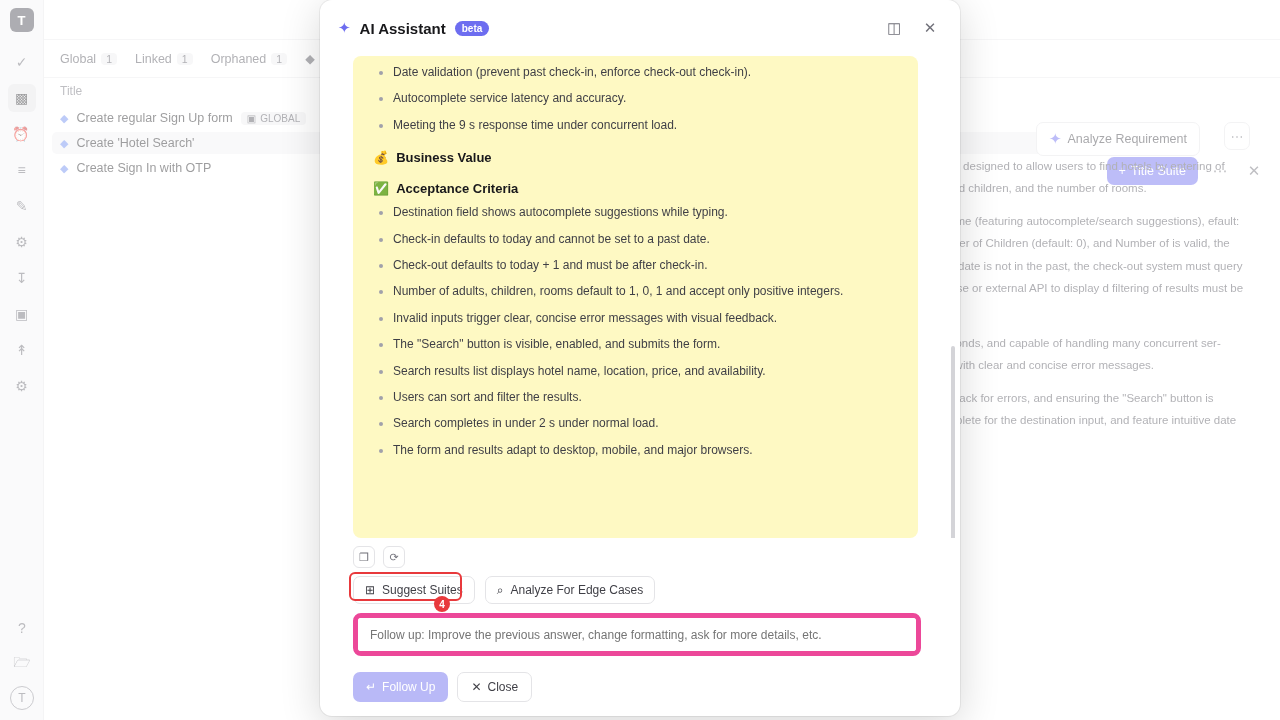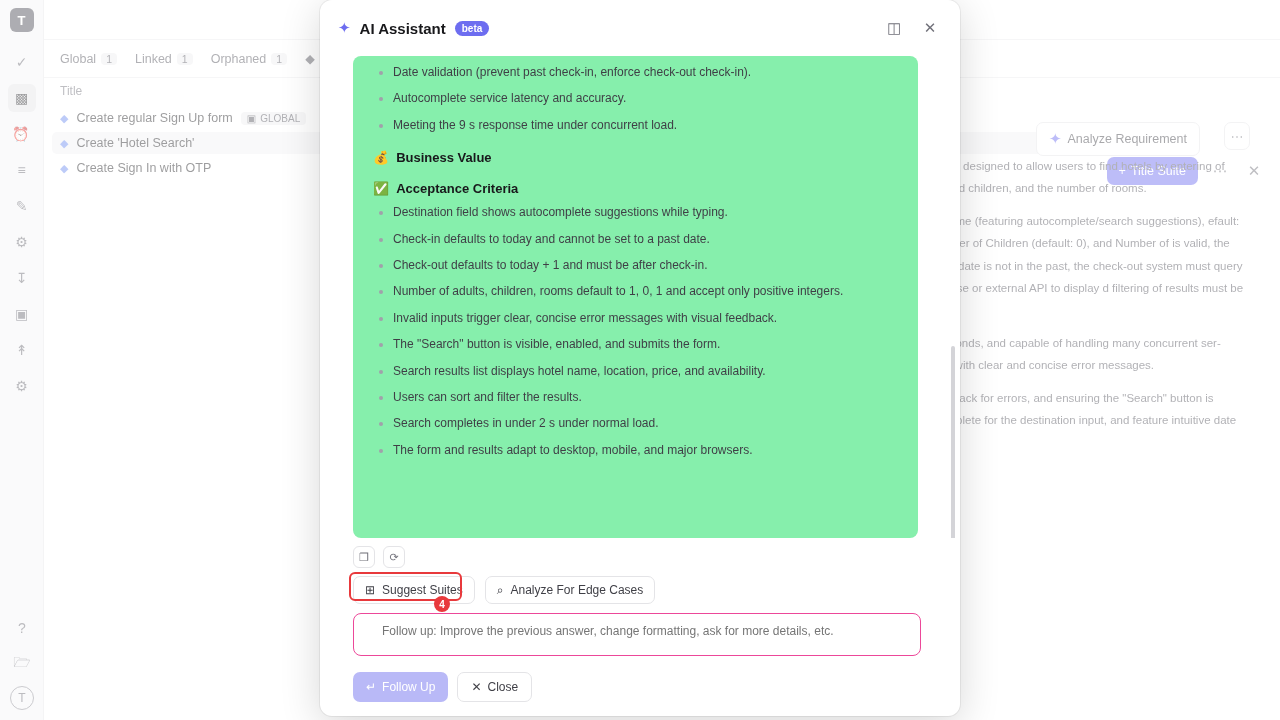--- a/index.html
+++ b/index.html
@@ -115,21 +115,21 @@
   .beta {
     background: #6d6df0; color: #fff; font-size: 10px; border-radius: 10px; padding: 2px 7px; font-weight: bold;
   }
   .modal-header-right { margin-left: auto; display: flex; align-items: center; gap: 12px; }
 
   .modal-body {
     flex: 1; overflow: hidden; position: relative; padding: 0 18px;
   }
   .answer-card {
     position: absolute; left: 33px; top: 0; width: 565px; bottom: 0;
-    background: #86efac; border-radius: 8px; padding: 8px 20px 18px 20px;
+    background: #fef9c3; border-radius: 8px; padding: 8px 20px 18px 20px;
     overflow: hidden;
   }
   .sec-title {
     font-size: 13px; font-weight: bold; color: #18181b; margin: 16px 0 8px 0;
     display: flex; align-items: center; gap: 7px;
   }
   ul.bullets { margin: 0; padding-left: 20px; list-style: disc; }
   ul.bullets li {
     font-size: 12px; color: #3f3f46; line-height: 1.45; margin-bottom: 9px;
   }
@@ -158,22 +158,22 @@
   .chip-highlight {
     position: absolute; left: 11px; top: -4px; width: 113px; height: 29px;
     border: 2px solid #e8393c; border-radius: 6px; pointer-events: none;
   }
   .step-badge {
     position: absolute; left: 96px; top: 20px; width: 16px; height: 16px; border-radius: 50%;
     background: #e8393c; color: #fff; font-size: 10px; font-weight: bold;
     display: flex; align-items: center; justify-content: center;
   }
   .followup {
-    width: 568px; height: 43px; margin-left: 15px; border: 1px solid #ec4899; border-radius: 8px;
-    background: #fff; font-size: 12px; color: #a1a1aa; padding: 10px 28px; resize: none;
+    width: 568px; height: 43px; margin-left: 15px; border: 5px solid #ec4899; border-radius: 8px;
+    background: #fff; font-size: 12px; color: #a1a1aa; padding: 10px 12px; resize: none;
     font-family: "Liberation Sans", sans-serif;
   }
   .action-row { display: flex; gap: 9px; padding-left: 15px; margin-top: 12px; }
   .btn-followup {
     background: #b9b9f7; color: #fff; border: none; border-radius: 7px;
     font-size: 12px; padding: 7px 13px; display: flex; align-items: center; gap: 6px;
   }
   .btn-close {
     background: #fff; color: #3f3f46; border: 1px solid #e4e4e7; border-radius: 7px;
     font-size: 12px; padding: 7px 13px; display: flex; align-items: center; gap: 6px;

